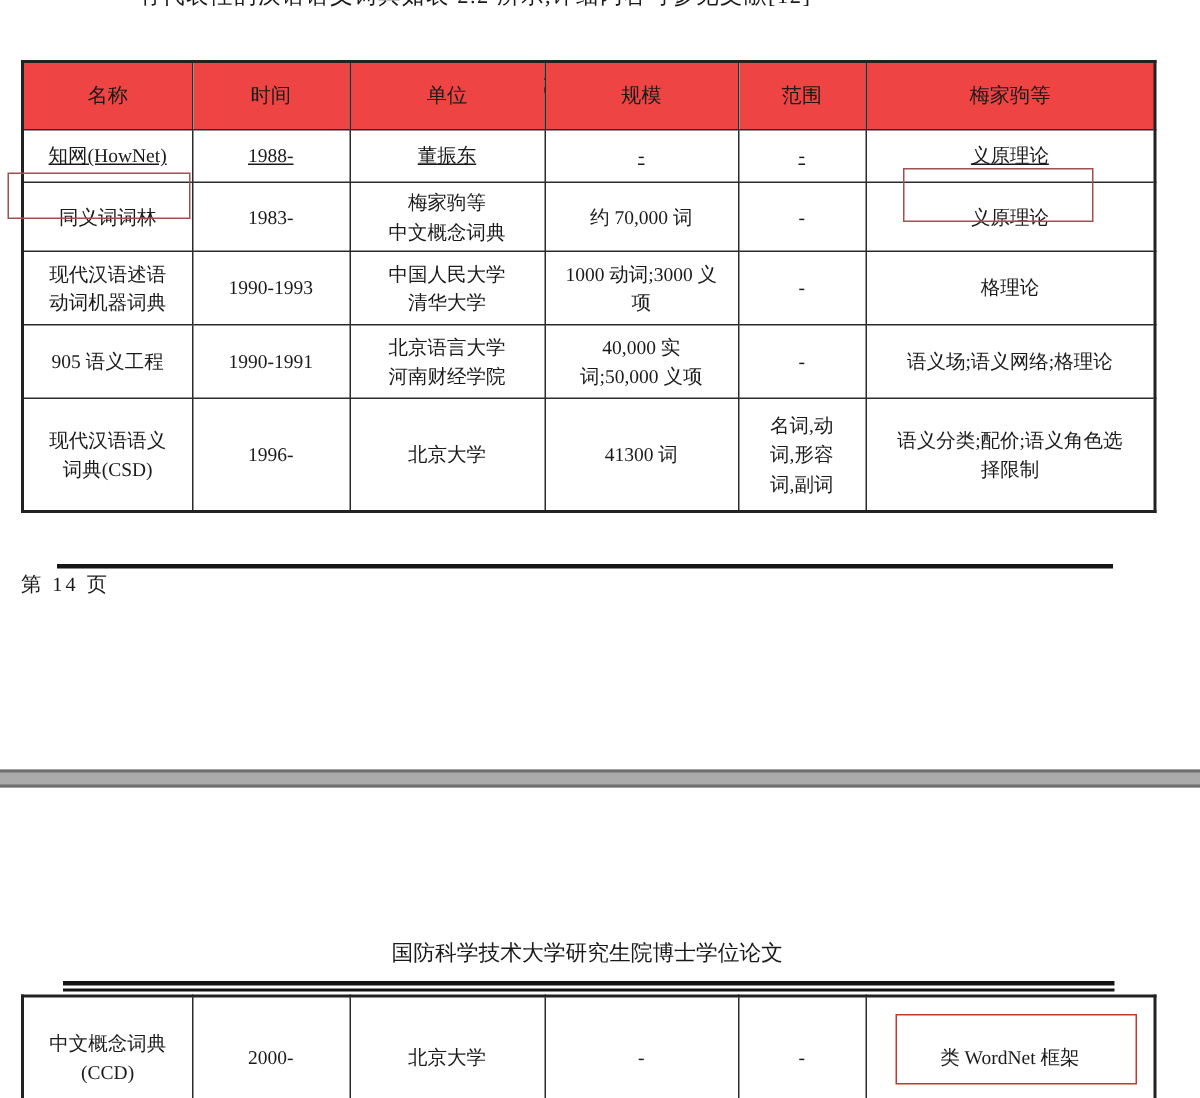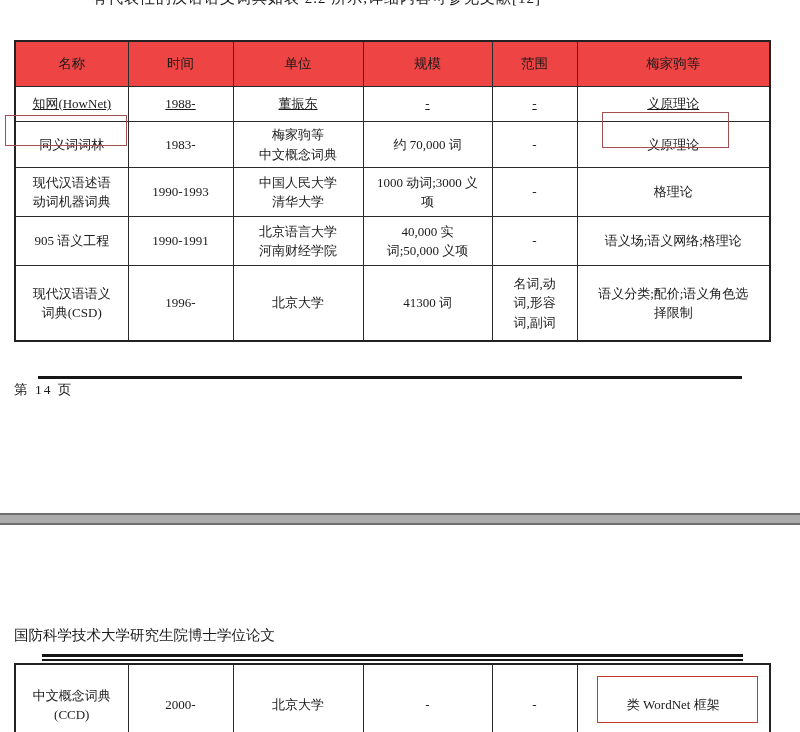--- a/index.html
+++ b/index.html
@@ -27,21 +27,21 @@
   tr.r7 td{height:78px;vertical-align:middle;}
 
   .footer-line{left:38px;top:376px;width:704px;height:3px;background:#161616;}
   .footer-text{left:14px;top:381px;width:755px;text-align:left;font-size:13.5px;
                letter-spacing:2px;}
 
   .page-sep{left:0;top:513px;width:800px;height:12px;background:#ababab;
             border-top:2px solid #6e6e6e;border-bottom:2px solid #6e6e6e;
             box-sizing:border-box;}
 
-  .p2-header{left:14px;top:626px;width:755px;text-align:left;font-size:14.5px;font-family:Liberation Serif, serif;}
+  .p2-header{left:14px;top:626px;width:755px;text-align:center;font-size:14.5px;font-family:Liberation Serif, serif;}
   .dline-a{left:42px;top:654px;width:701px;height:3px;background:#141414;}
   .dline-b{left:42px;top:659px;width:701px;height:2px;background:#141414;}
 
   .redbox{position:absolute;box-sizing:border-box;background:transparent;}
   .box-syn-name{left:5px;top:115px;width:122px;height:31px;border:1.5px solid #a15050;}
   .box-syn-theory{left:602px;top:112px;width:127px;height:36px;border:1.5px solid #a15050;}
   .box-wordnet{left:597px;top:676px;width:161px;height:47px;border:1.5px solid #c0392b;}
 </style>
 </head>
 <body>

